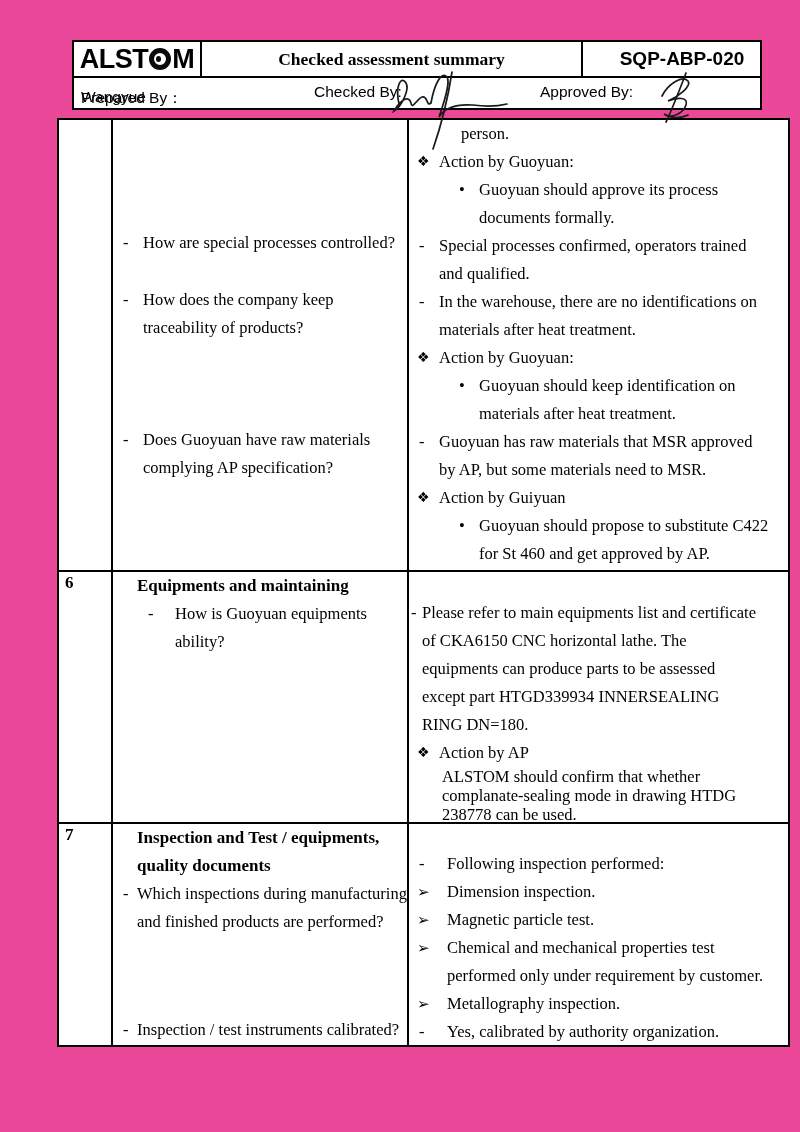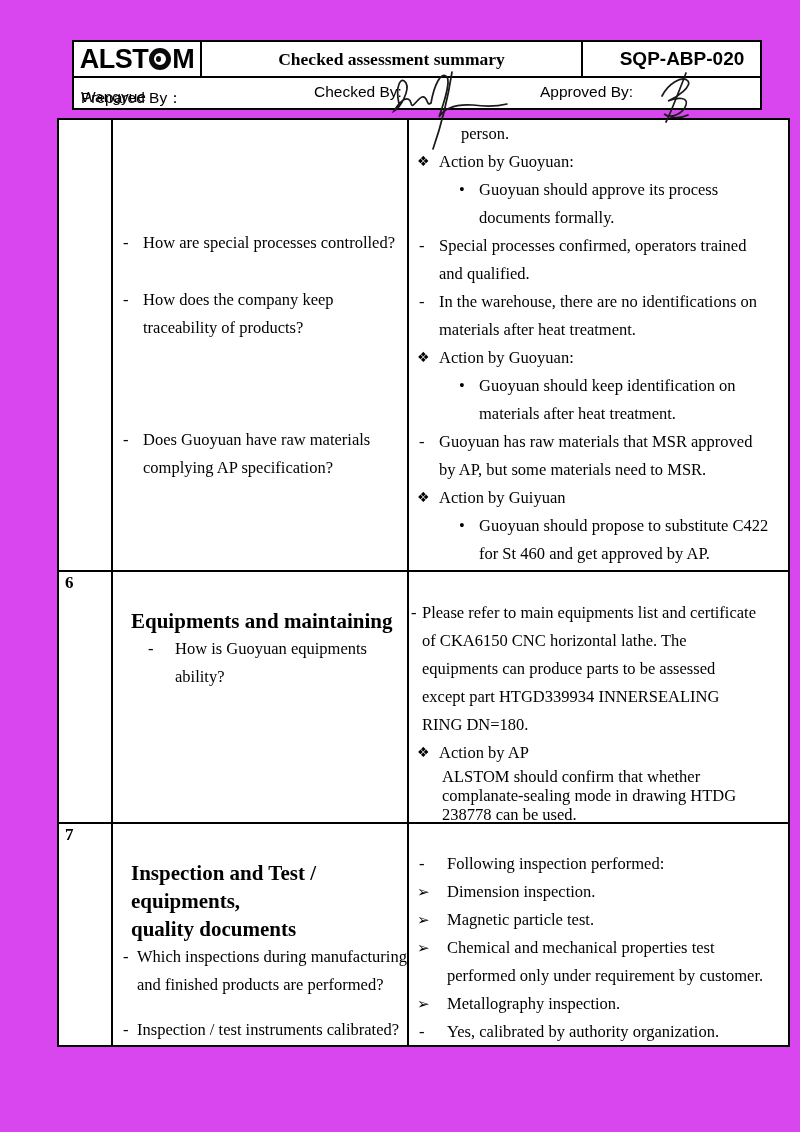--- a/index.html
+++ b/index.html
@@ -4,21 +4,21 @@
 <style>
   * { margin:0; padding:0; box-sizing:border-box; }
   html,body { width:800px; height:1132px; }
   body {
     background:#ffffff;
     color:#000;
     font-family:"Liberation Serif", serif;
     position:relative;
     overflow:hidden;
   }
-  .page { position:absolute; inset:0; background:#d946ef; }
+  .page { position:absolute; inset:0; background:#ec4899; }
 
   
   .hdr { position:absolute; left:72px; top:40px; width:690px; border:2px solid #000; background:#fff; }
   .hdr-r1 { display:flex; height:36px; border-bottom:2px solid #000; }
   .logo-cell { width:128px; border-right:2px solid #000; display:flex; align-items:center; justify-content:center; }
   .logo { font-family:"Liberation Sans", sans-serif; font-weight:bold; font-size:27px; letter-spacing:-0.5px; display:flex; align-items:center; }
   .o-ring { display:inline-block; width:22px; height:22px; border:5px solid #0a0a0a; border-radius:50%; position:relative; margin:0 1px; }
   .o-ring::after { content:""; position:absolute; width:5px; height:6px; background:#0a0a0a; border-radius:50%; left:2px; top:3px; }
   .title-cell { flex:1; border-right:2px solid #000; display:flex; align-items:center; justify-content:center; font-weight:bold; font-size:17.5px; }
   .code-cell { width:156px; display:flex; align-items:center; justify-content:center; font-family:"Liberation Sans", sans-serif; font-weight:bold; font-size:19px;margin-left:21px; }
@@ -38,21 +38,21 @@
   .c2 { width:296px; border-right:2px solid #000; position:relative; }
   .c3 { flex:1; position:relative; padding-right:2px; }
   .r1 .c3 { padding-top:27px; }
   .r2 .c3 { padding-top:26px; }
 
   .blk { position:relative; line-height:28px; font-size:16.5px; }
   .tx  { white-space:pre-wrap; }
   .mk  { position:absolute; top:0; }
   .mk.diamond { font-size:14px; }
   .mk.arrow   { font-size:15px; }
-  .b-head { font-weight:bold; padding-left:18px; line-height:28px; font-size:21px; white-space:pre-wrap;margin-top:35px; }
+  .b-head { font-weight:bold; padding-left:24px; line-height:28px; font-size:17px; white-space:pre-wrap; }
   .q-abs { position:absolute; left:0; right:2px; }
   .tight { line-height:19px; font-size:16.5px; padding-left:33px; max-width:350px; white-space:pre-wrap; }
 
   
   .sig { position:absolute; left:0; top:0; pointer-events:none; }
   .sig path { fill:none; stroke:#1a1a1a; stroke-width:1.7; stroke-linecap:round; }
 </style>
 </head>
 <body>
 

